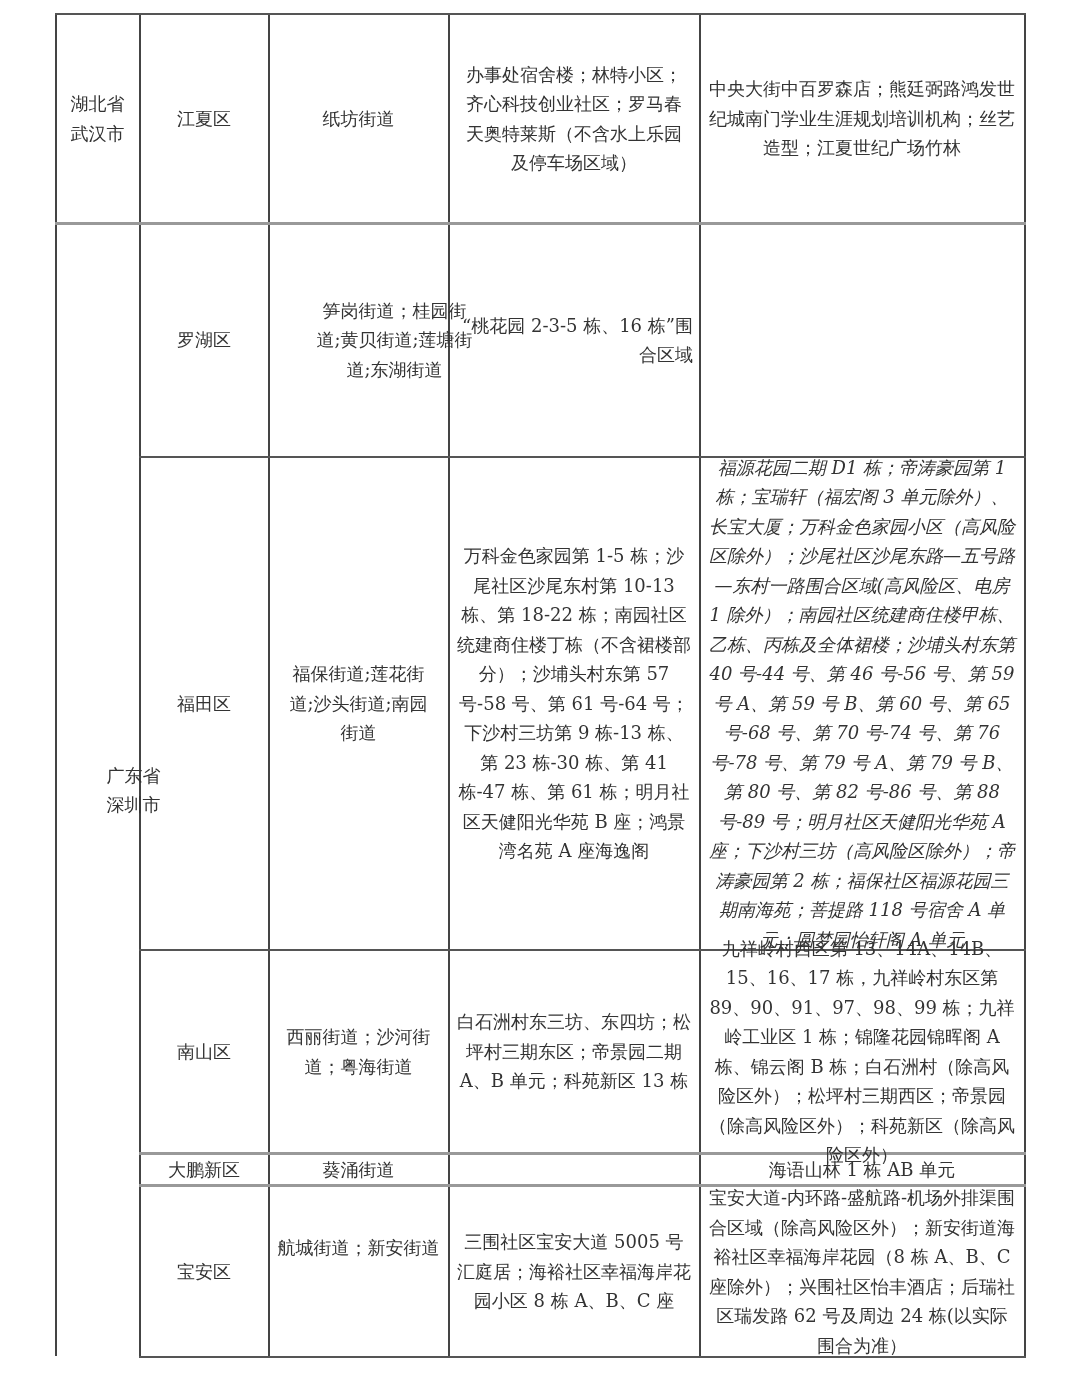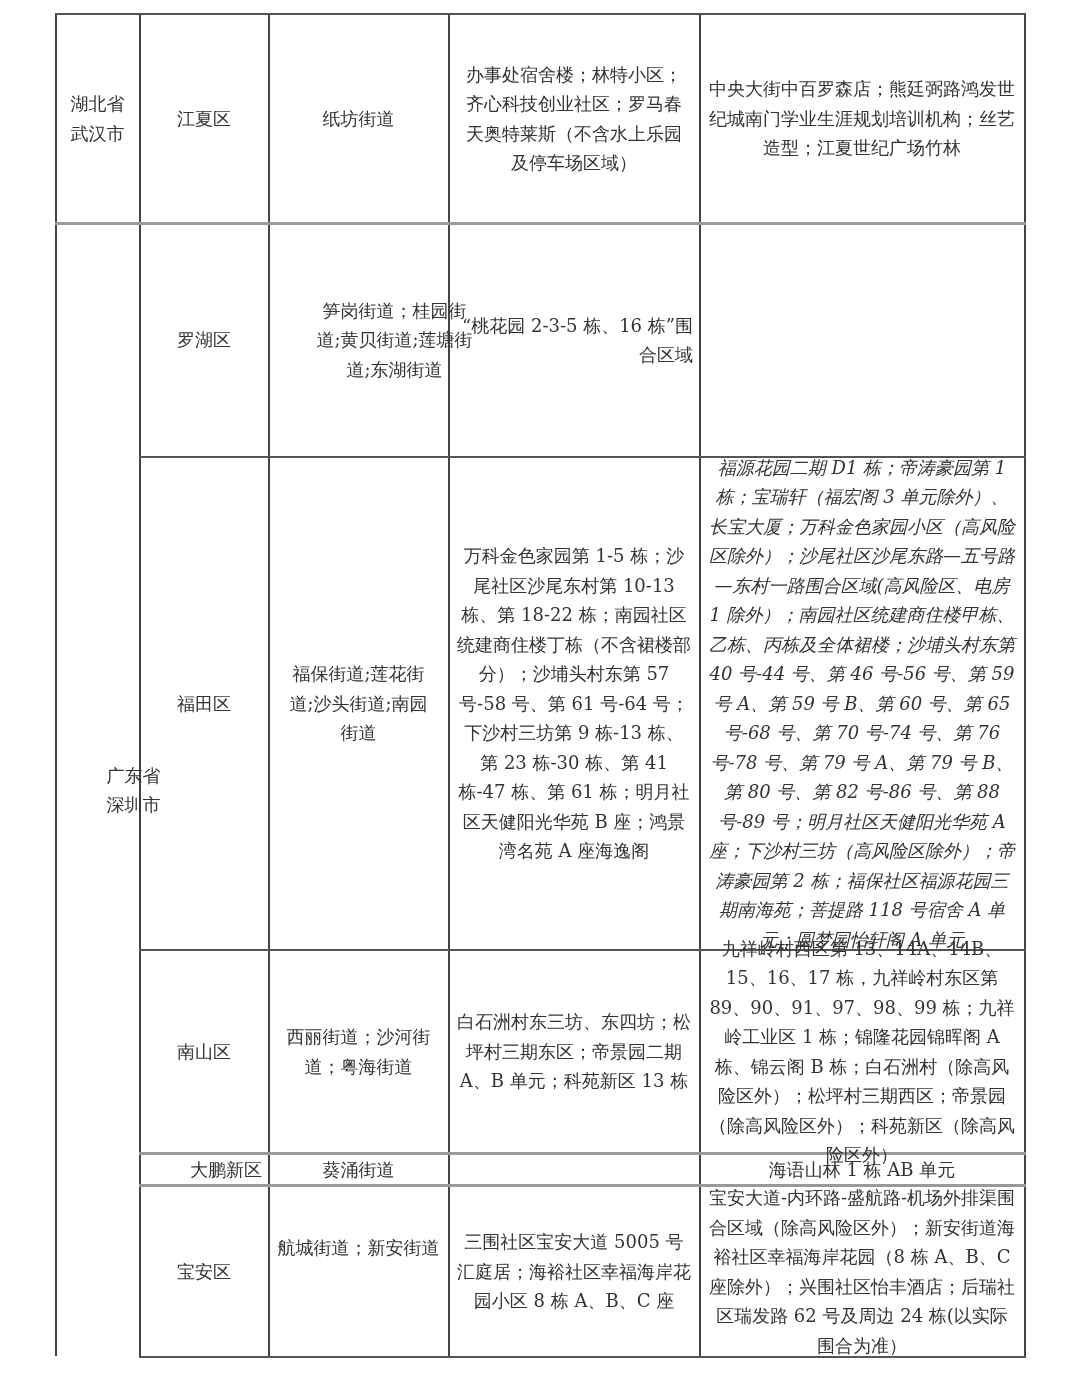--- a/index.html
+++ b/index.html
@@ -85,21 +85,21 @@
   <div class="cell" style="left:269px; top:951px; width:179px; height:201px; padding:16px 8px;">
     <span>西丽街道；沙河街道；粤海街道</span>
   </div>
   <div class="cell" style="left:449px; top:951px; width:250px; height:201px; padding:0 8px;">
     <span>白石洲村东三坊、东四坊；松坪村三期东区；帝景园二期 A、B 单元；科苑新区 13 栋</span>
   </div>
   <div class="cell" style="left:700px; top:951px; width:324px; height:201px; padding:0 8px;">
     <span>九祥岭村西区第 13、14A、14B、15、16、17 栋，九祥岭村东区第 89、90、91、97、98、99 栋；九祥岭工业区 1 栋；锦隆花园锦晖阁 A 栋、锦云阁 B 栋；白石洲村（除高风险区外）；松坪村三期西区；帝景园（除高风险区外）；科苑新区（除高风险区外）</span>
   </div>
 
-  <div class="cell" style="left:140px; top:1155px; width:128px; height:29px;justify-content:flex-end;">
+  <div class="cell" style="left:140px; top:1155px; width:128px; height:29px;">
     <span>大鹏新区</span>
   </div>
   <div class="cell" style="left:269px; top:1155px; width:179px; height:29px;">
     <span>葵涌街道</span>
   </div>
   <div class="cell" style="left:449px; top:1155px; width:250px; height:29px;">
     <span></span>
   </div>
   <div class="cell" style="left:700px; top:1155px; width:324px; height:29px;">
     <span>海语山林 1 栋 AB 单元</span>

